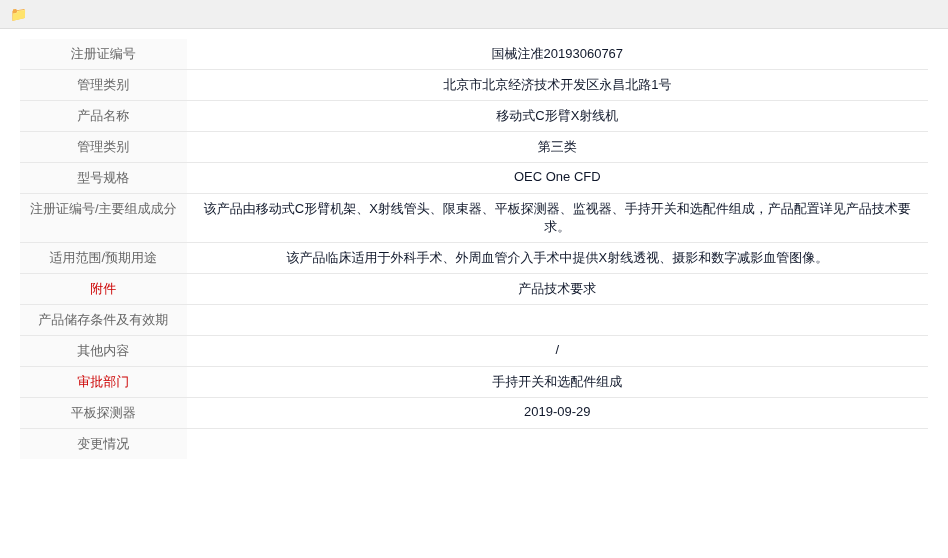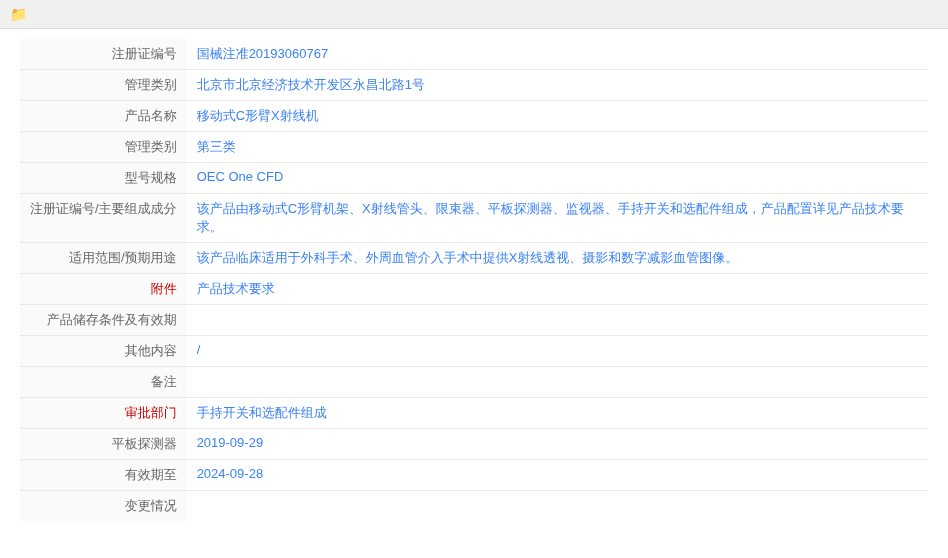--- a/index.html
+++ b/index.html
@@ -29,31 +29,32 @@
       border-collapse: collapse;
     }
     .info-table tr {
       border-bottom: 1px solid #e8e8e8;
     }
     .info-table tr:last-child {
       border-bottom: none;
     }
     .info-table td.label-cell {
       width: 160px;
-      text-align: right;
+      text-align: center;
       padding: 6px 10px;
       color: #666;
       vertical-align: top;
       white-space: nowrap;
       background: #fafafa;
     }
     .info-table td.value-cell {
       padding: 6px 10px;
-      color: #3b82f6;
+      color: #0f172a;
       vertical-align: top;
+      text-align: center;
     }
     .info-table td.label-cell.red {
       color: #c00;
     }
   </style>
 </head>
 <body>
 
 <div class="page-header">
   <span style="color:#5a8a5a; font-size:14px;">📁</span>
@@ -100,34 +101,26 @@
         </tr>
         <tr>
           <td class="label-cell">产品储存条件及有效期</td>
           <td class="value-cell"></td>
         </tr>
         <tr>
           <td class="label-cell">其他内容</td>
           <td class="value-cell">/</td>
         </tr>
         <tr>
-          <td class="label-cell">备注</td>
-          <td class="value-cell"></td>
-        </tr>
-        <tr>
           <td class="label-cell red">审批部门</td>
           <td class="value-cell">手持开关和选配件组成</td>
         </tr>
         <tr>
           <td class="label-cell">平板探测器</td>
           <td class="value-cell">2019-09-29</td>
-        </tr>
-        <tr>
-          <td class="label-cell">有效期至</td>
-          <td class="value-cell">2024-09-28</td>
         </tr>
         <tr>
           <td class="label-cell">变更情况</td>
           <td class="value-cell"></td>
         </tr>
       </tbody>
   </table>
 </div>
 
 </body></html>

